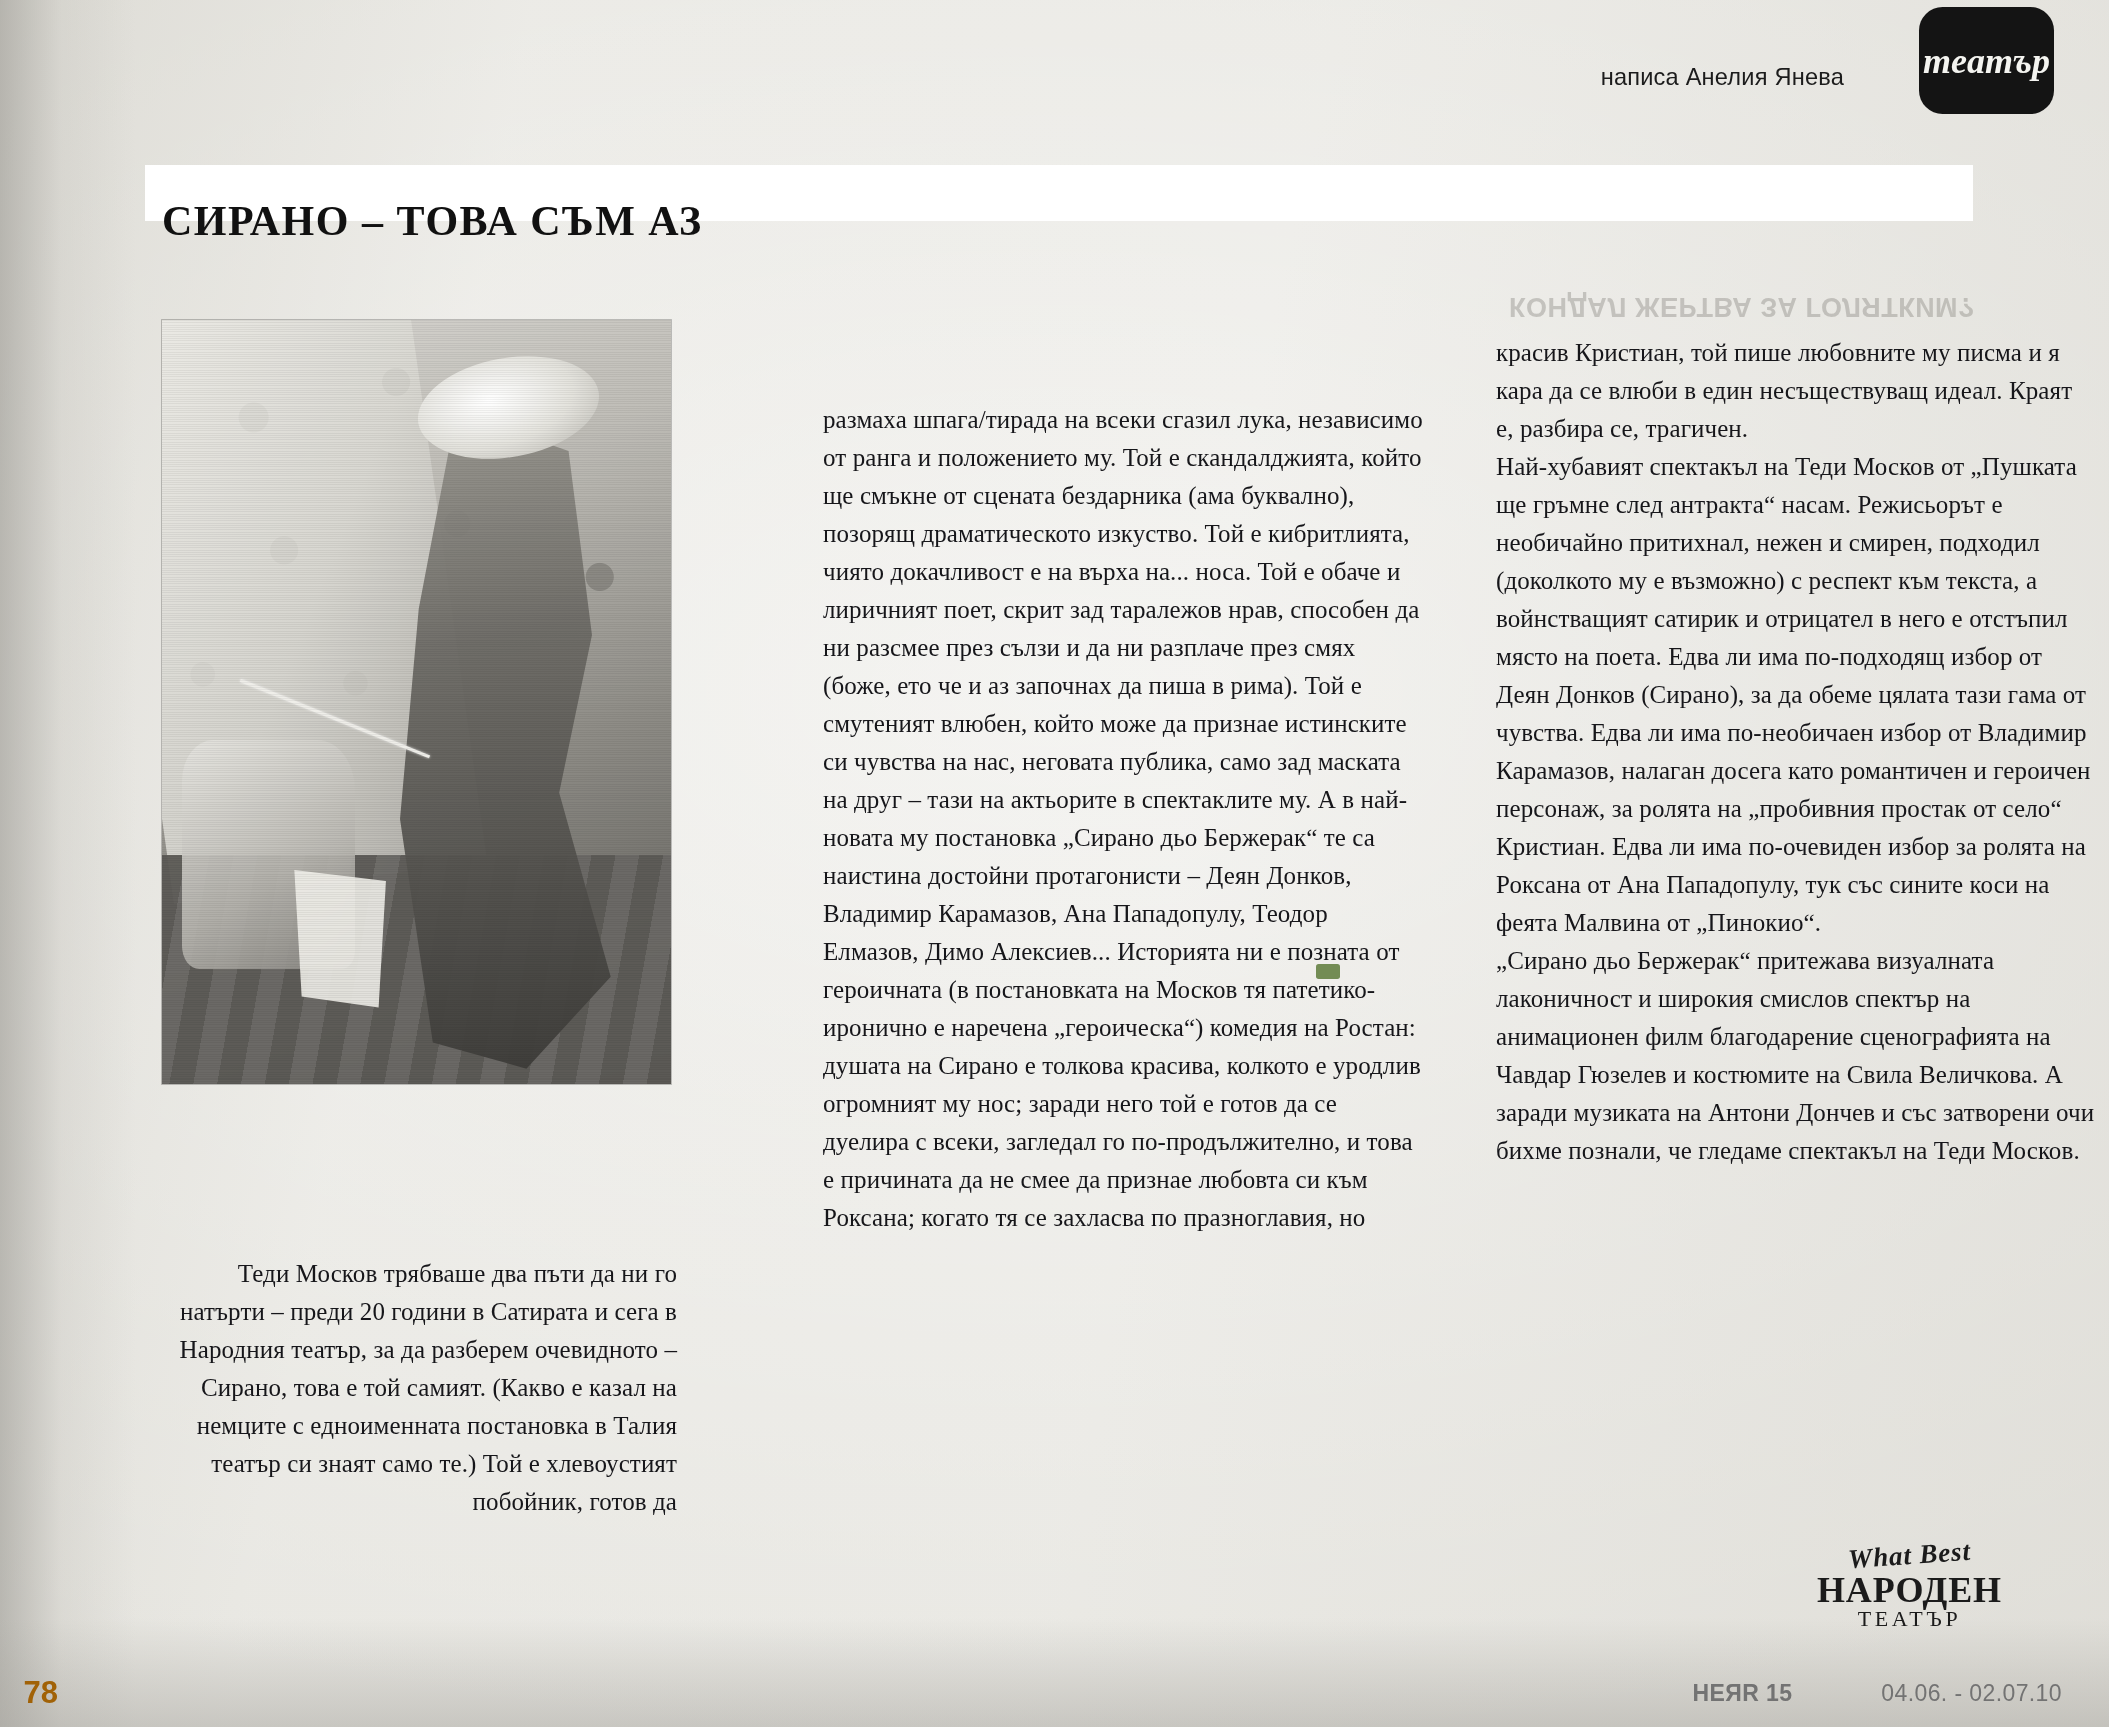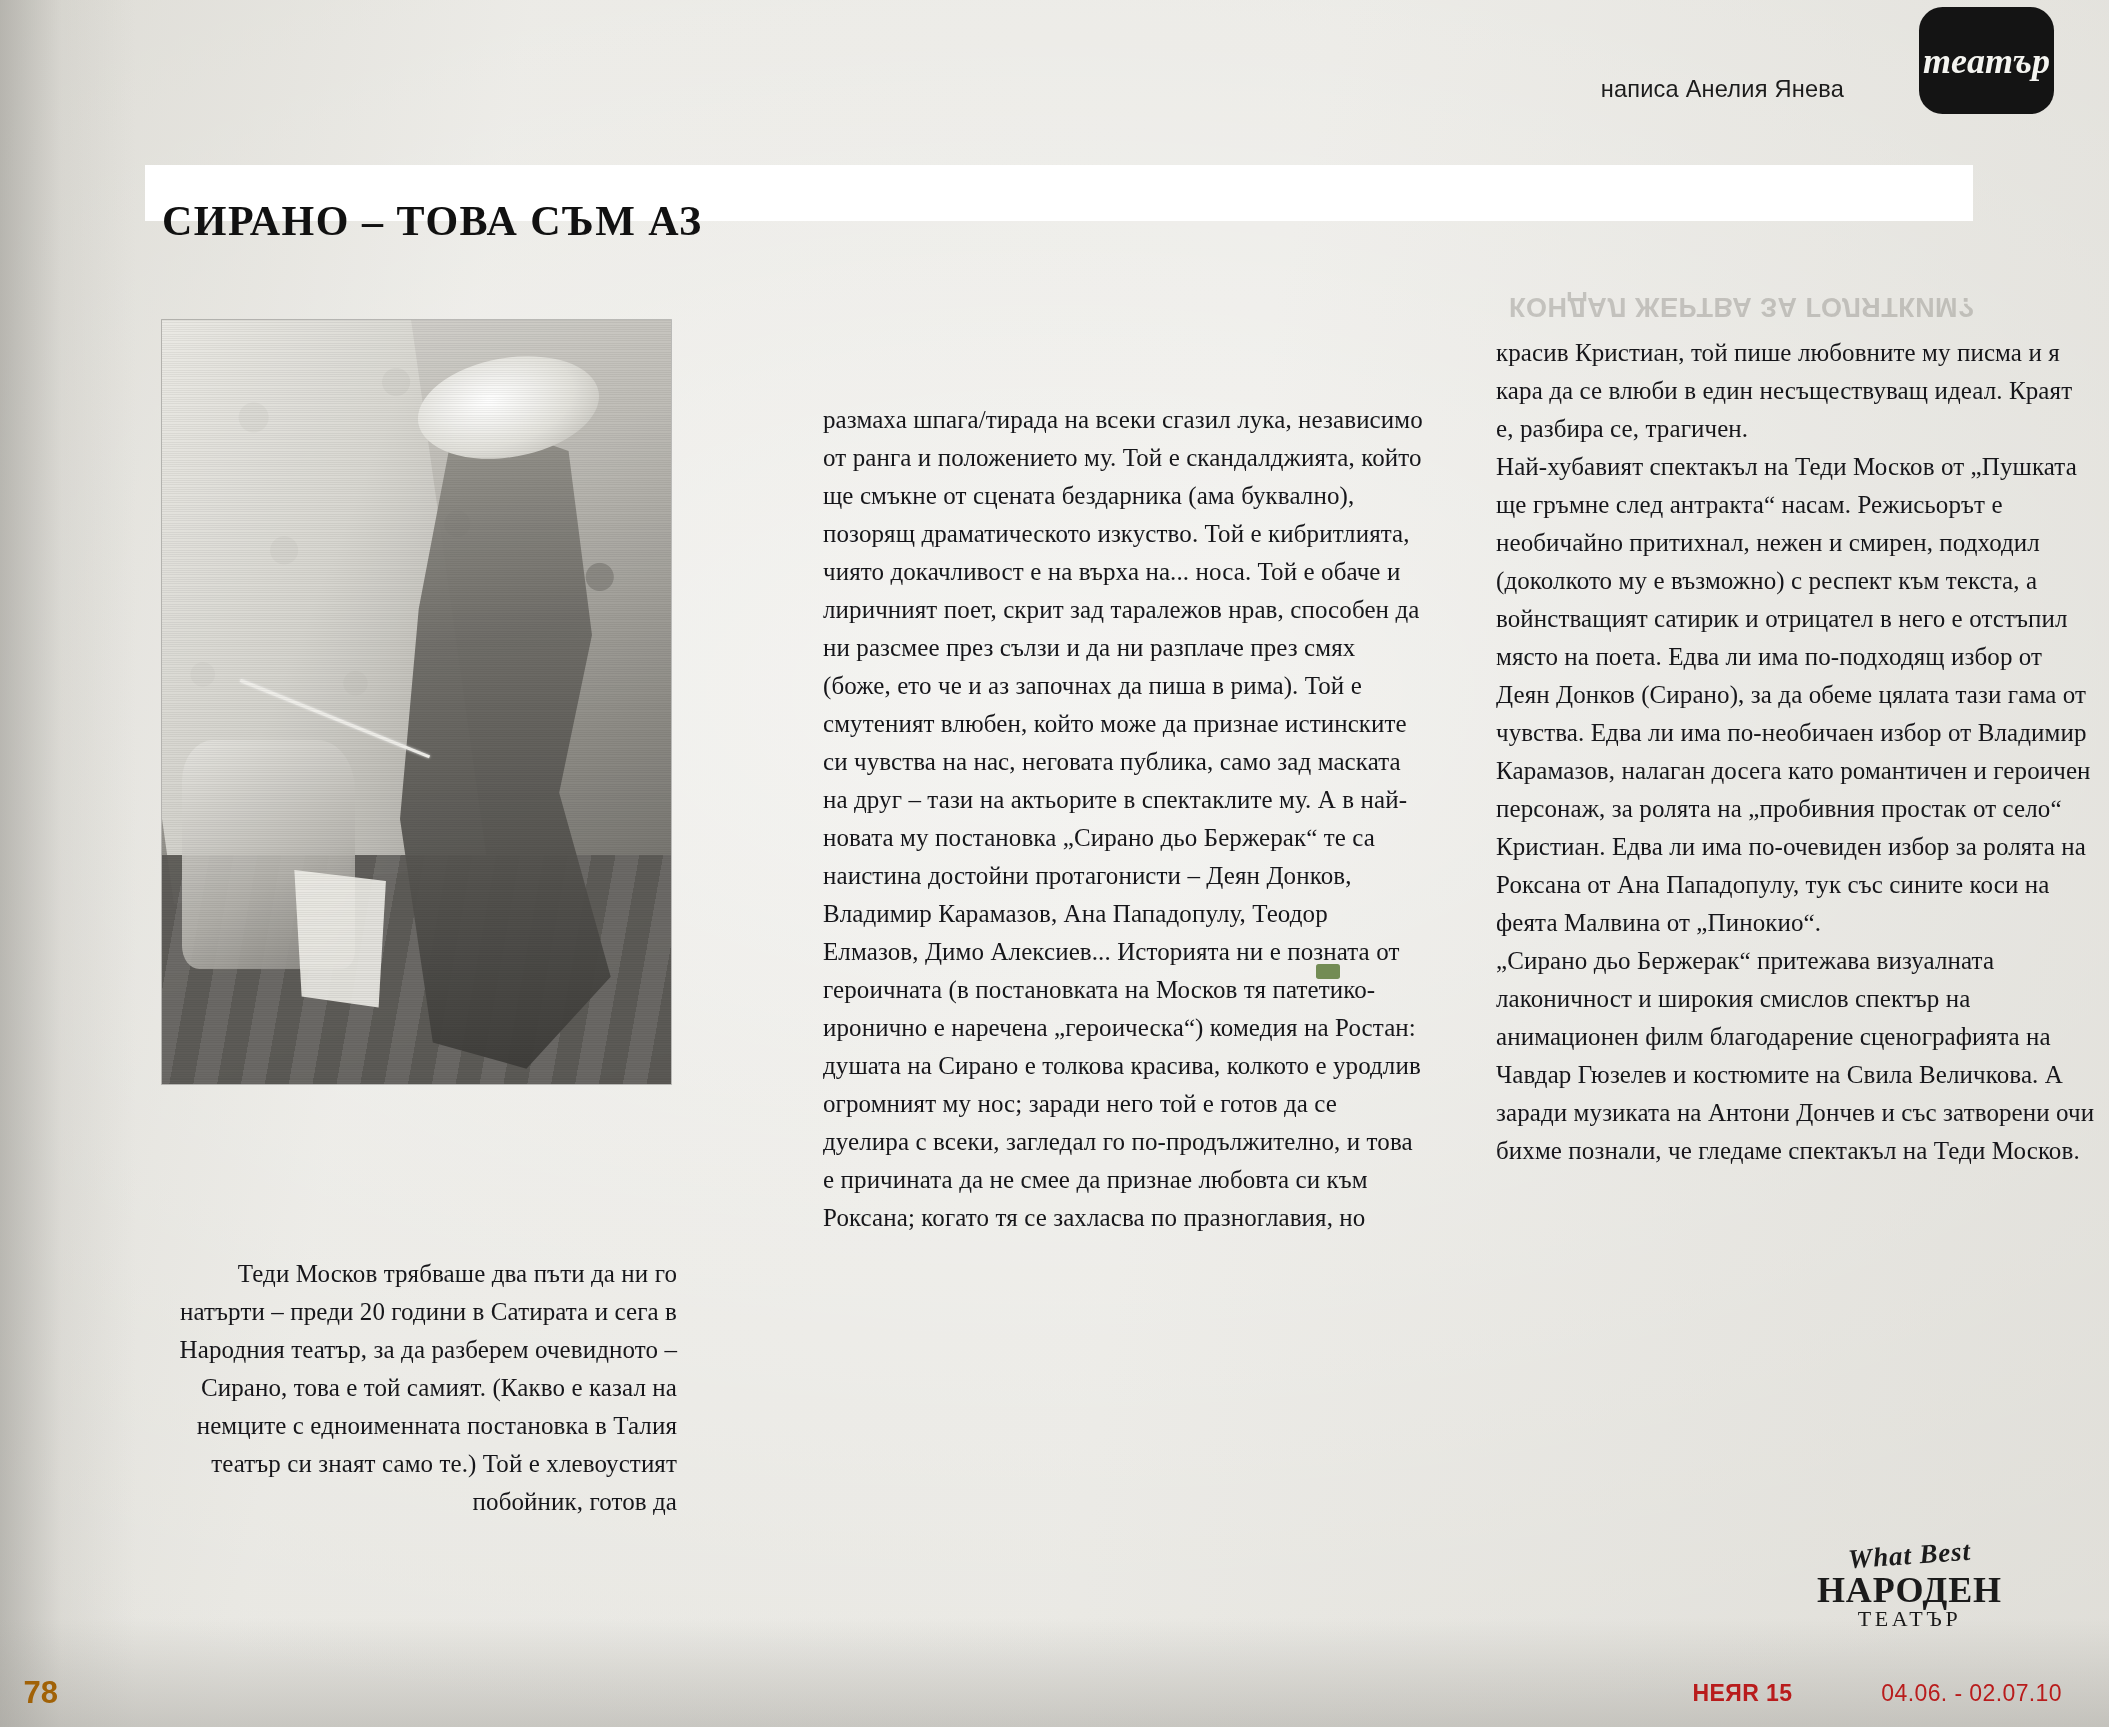--- a/index.html
+++ b/index.html
@@ -36,21 +36,21 @@
     position: absolute;
     left: 0; right: 0; bottom: 0; height: 109px;
     background: linear-gradient(0deg, rgba(168,166,160,0.5) 0%, rgba(255,255,255,0) 100%);
     pointer-events: none;
   }
 
   
   .byline {
     position: absolute;
     right: 265px;
-    top: 76px;
+    top: 64px;
     font-size: 23.6px;
     letter-spacing: 0.2px;
     color: #1c1c1c;
     font-family: "Liberation Sans", sans-serif;
     white-space: nowrap;
   }
   .logo-badge {
     position: absolute;
     right: 55px;
     top: 7.3px;
@@ -253,21 +253,21 @@
     font-weight: bold;
     font-size: 31px;
     color: #a16207;
   }
   .issue-line {
     position: absolute;
     right: 47px;
     bottom: 20px;
     font-family: "Liberation Sans", sans-serif;
     font-size: 23px;
-    color: #b91c1c;
+    color: #737373;
     letter-spacing: 0.4px;
     white-space: nowrap;
   }
   .issue-line .mag {
     font-weight: bold;
     margin-right: 82px;
   }
   .theatre-stamp {
     position: absolute;
     right: 95px;

